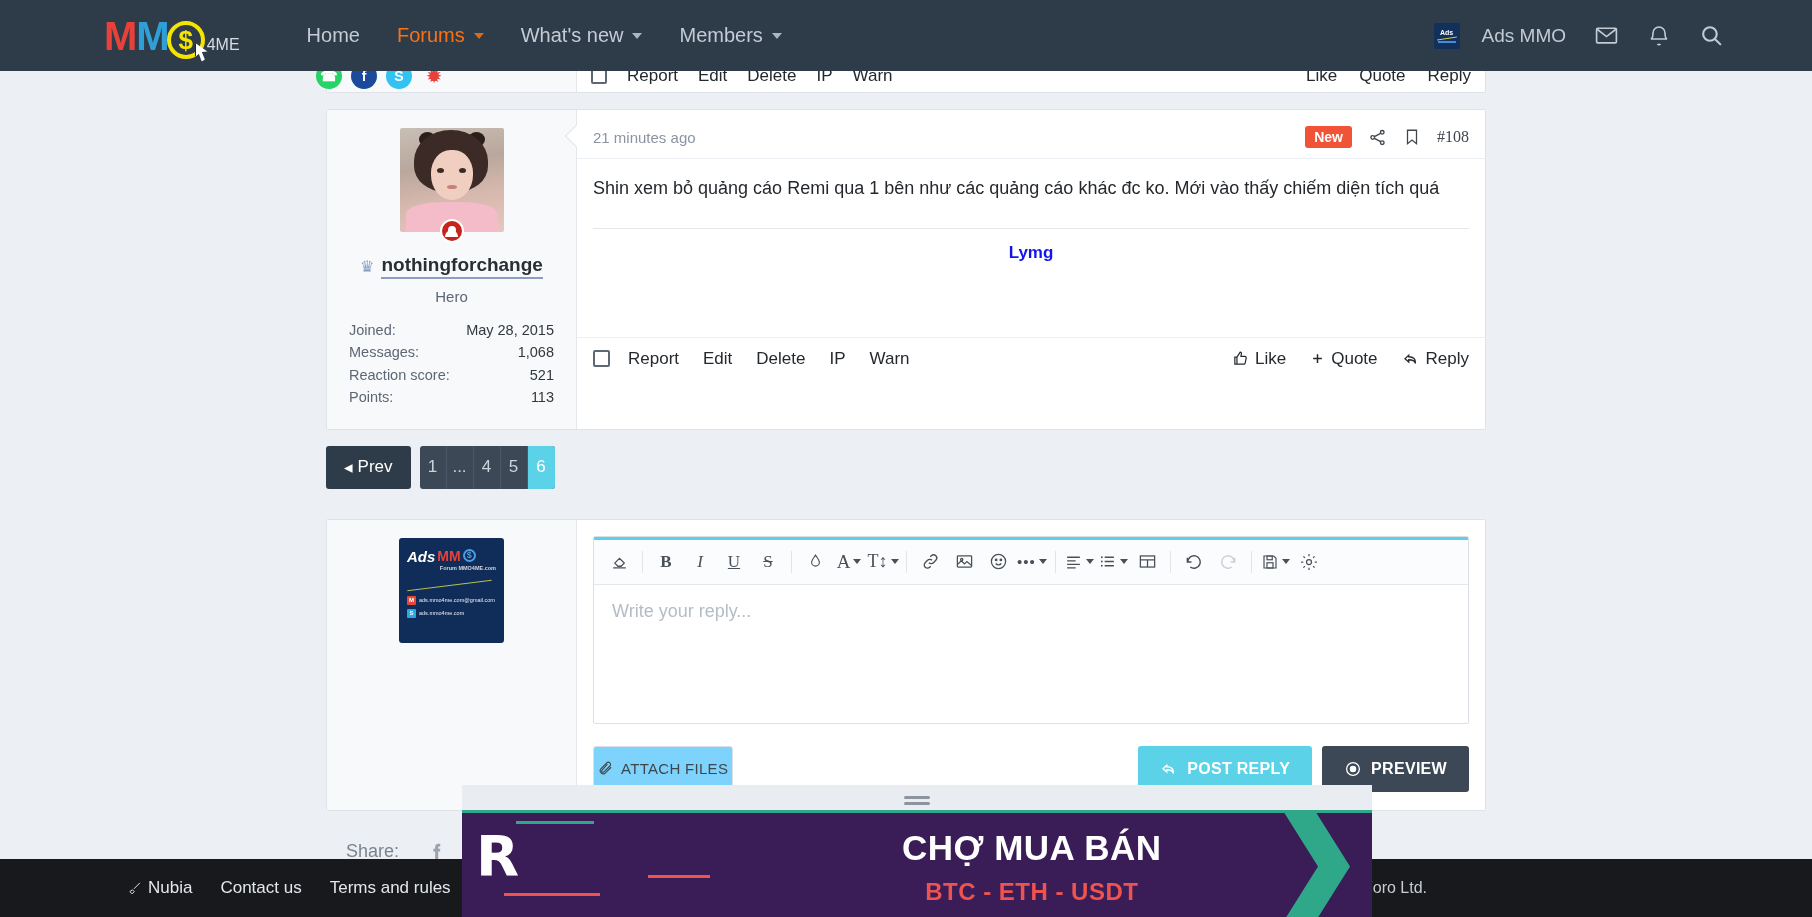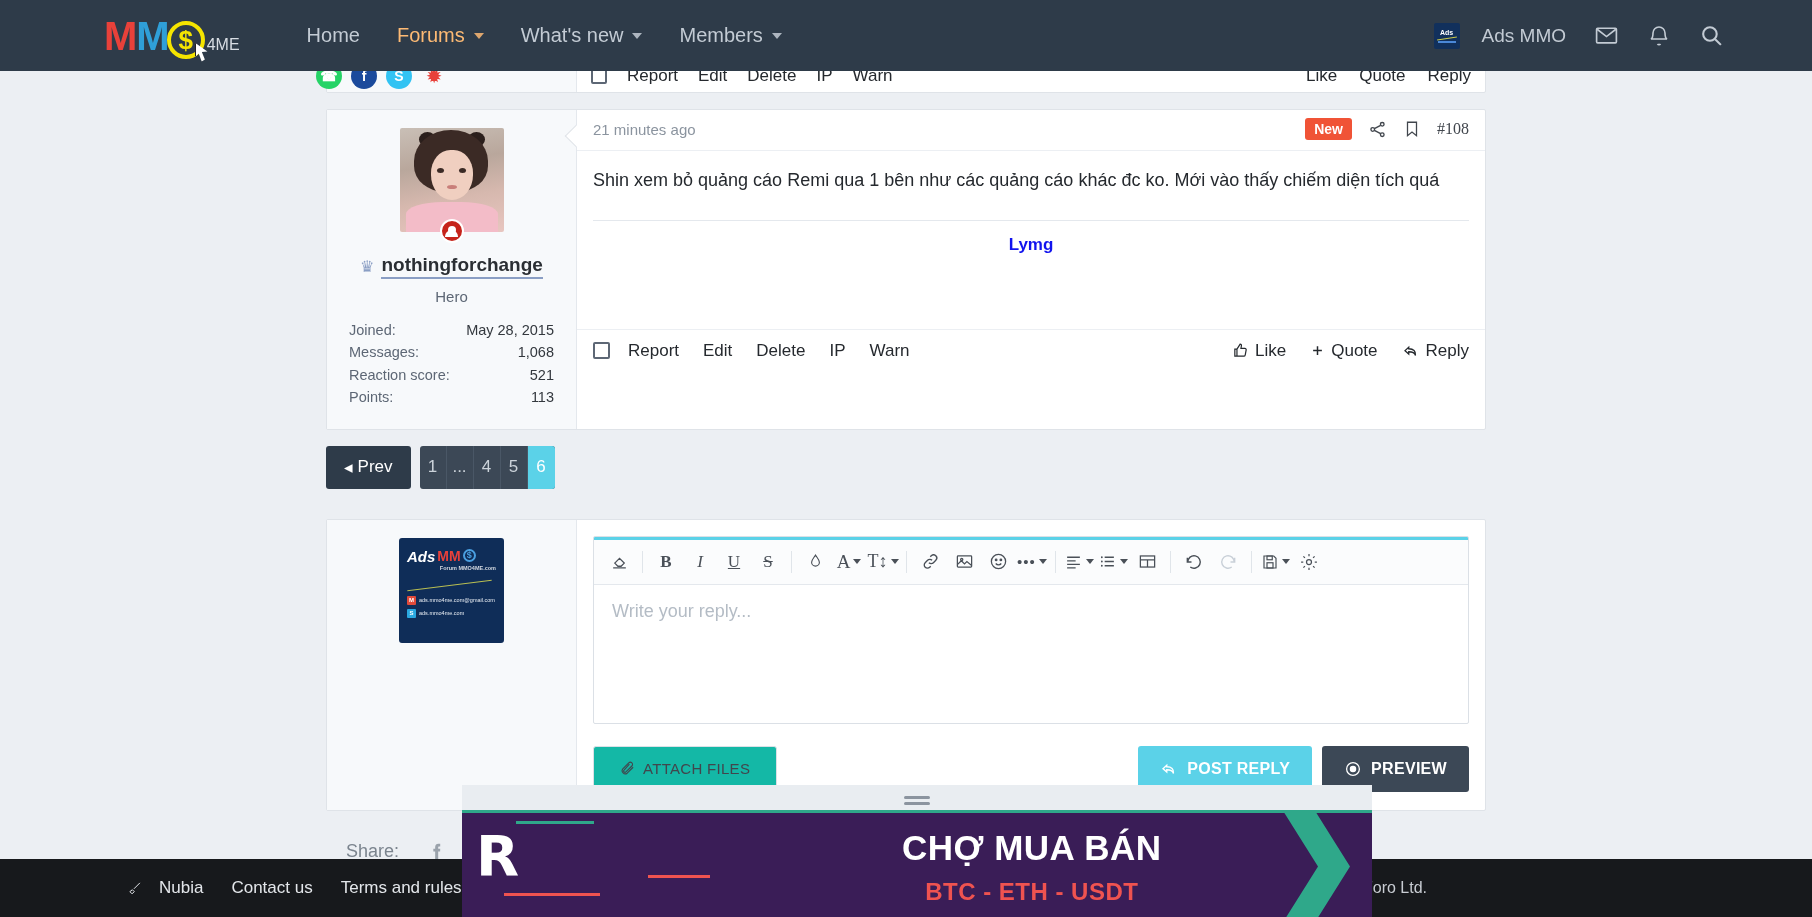--- a/index.html
+++ b/index.html
@@ -31,21 +31,21 @@
     background: #fff; clip-path: polygon(0 0,0 78%,27% 58%,47% 100%,68% 90%,48% 50%,85% 48%);
     border: 1px solid #222;
   }
   .logo-4me { color: #d8dde3; font-size: 16px; font-weight: normal; margin-left: 2px; margin-bottom: 2px; }
 
   .nav { display: flex; align-items: center; margin-left: 50px; gap: 3px; }
   .nav-item {
     color: #c3cbd4; font-size: 20px; padding: 24px 17px; cursor: pointer;
     display: flex; align-items: center; gap: 9px;
   }
-  .nav-item.active { color: #fdba74; }
+  .nav-item.active { color: #f97316; }
   .caret { width: 0; height: 0; border-left: 5px solid transparent;
            border-right: 5px solid transparent; border-top: 6px solid currentColor;
            opacity: .85; }
 
   .header-right { margin-left: auto; margin-right: 88px; display: flex; align-items: center; gap: 28px; }
   .ads-mmo-link { display: flex; align-items: center; gap: 22px; color: #c3cbd4; font-size: 19px; cursor: pointer; }
   .ads-mini {
     width: 26px; height: 26px; background: #11305c; border-radius: 2px;
     display: flex; flex-direction: column; justify-content: center; align-items: center; overflow: hidden;
   }
@@ -128,21 +128,21 @@
   .stat-row { display: flex; justify-content: space-between; line-height: 1.55; }
   .stat-v { color: #33383e; }
 
   .post-main { flex: 1; position: relative; padding: 0; }
   .post-arrow {
     position: absolute; left: -9px; top: 18px; width: 16px; height: 16px;
     background: #fff; border-left: 1px solid #dfe3e8; border-bottom: 1px solid #dfe3e8;
     transform: rotate(45deg);
   }
   .post-head {
-    display: flex; align-items: center; padding: 8px 16px 10px;
+    display: flex; align-items: center; padding: 16px 16px 10px;
     border-bottom: 1px solid #eceff3;
   }
   .post-time { color: #8b949f; font-size: 15px; cursor: pointer; }
   .post-head-right { margin-left: auto; display: flex; align-items: center; gap: 16px; }
   .new-badge {
     background: #f05336; color: #fff; font-size: 14px; font-weight: bold;
     padding: 3px 9px; border-radius: 3px;
   }
   .ph-icon { color: #41464d; cursor: pointer; display: flex; }
   .post-num { color: #41464d; font-size: 16px; cursor: pointer; font-family: Liberation Serif, serif; }
@@ -218,21 +218,21 @@
   .tb.disabled { color: #c9d0d8; }
   .tb-sep { width: 1px; height: 22px; background: #e0e5ea; margin: 0 6px; }
   .tb-caret { width: 0; height: 0; border-left: 4px solid transparent;
               border-right: 4px solid transparent; border-top: 5px solid #4a5058; }
   .ed-area { height: 138px; padding: 16px 18px; }
   .ed-placeholder { color: #b4bcc5; font-size: 18px; }
 
   .ed-footer { display: flex; align-items: center; margin-top: 22px; }
   .attach-btn {
     display: flex; align-items: center; gap: 8px; border: 1px solid #dbe0e6;
-    background: #14b8a6; color: #41464d; font-size: 15px; padding: 13px 26px;
+    background: #7dd3fc; color: #41464d; font-size: 15px; padding: 13px 4px;
     border-radius: 3px; cursor: pointer; letter-spacing: .3px;
   }
   .ed-right { margin-left: auto; display: flex; gap: 10px; }
   .btn-post {
     background: #5bd2e8; color: #fff; font-size: 16px; font-weight: bold;
     padding: 14px 22px; border-radius: 3px; display: flex; align-items: center; gap: 9px;
     cursor: pointer; letter-spacing: .3px;
   }
   .btn-preview {
     background: #3c4856; color: #fff; font-size: 16px; font-weight: bold;
@@ -244,21 +244,21 @@
   .share-row { display: flex; align-items: center; gap: 27px; margin-top: 28px; padding-left: 20px; }
   .share-label { color: #7b848e; font-size: 18px; }
   .share-ic { color: #9aa2ab; font-size: 26px; cursor: pointer; display: flex; }
 
   
   .footer {
     position: absolute; left: 0; bottom: 0; width: 1812px; height: 58px;
     background: #17191c; display: flex; align-items: center; z-index: 40;
   }
   .footer-left { margin-left: 128px; display: flex; align-items: center; gap: 28px; }
-  .f-link { color: #e3e6ea; font-size: 17px; cursor: pointer; display: flex; align-items: center; gap: 16px; }
+  .f-link { color: #e3e6ea; font-size: 17px; cursor: pointer; display: flex; align-items: center; gap: 5px; }
   .footer-right { margin-left: auto; margin-right: 385px; color: #c8ccd2; font-size: 16px; }
 
   
   .ad-overlay { position: absolute; left: 462px; bottom: 0; width: 910px; z-index: 60; }
   .ad-handle {
     width: 100%; height: 25px; background: #e9edf1; display: flex;
     align-items: center; justify-content: center; cursor: pointer;
   }
   .ad-grip { width: 26px; height: 3px; background: #8b949f; border-radius: 2px; position: relative; }
   .ad-grip::after { content: ''; position: absolute; left: 0; top: 6px; width: 26px; height: 3px;

